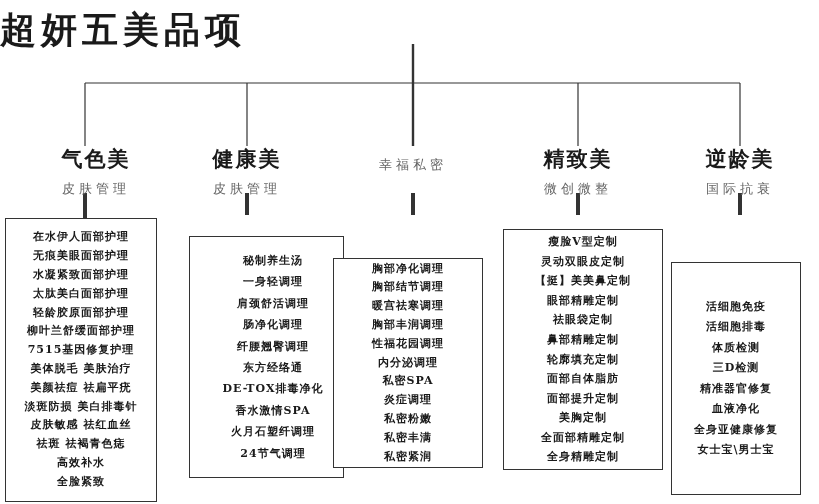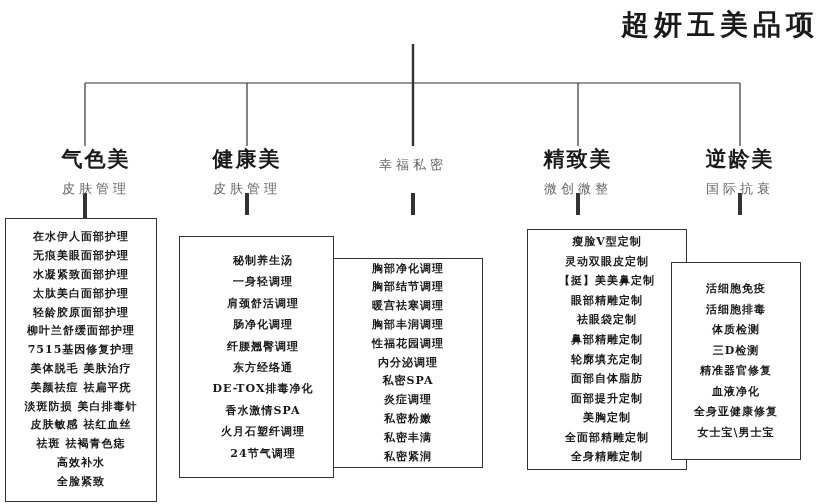--- a/index.html
+++ b/index.html
@@ -8,22 +8,22 @@
     --line:#333333;
     --bg:#ffffff;
   }
   html,body{margin:0;padding:0;background:var(--bg);}
   .stage{
     position:relative;width:819px;height:504px;background:var(--bg);
     font-family:"DejaVu Serif","Liberation Serif",serif;
     color:var(--ink);overflow:hidden;
   }
   .chart-title{
-    position:absolute;left:0;top:6px;width:819px;text-align:right;
-    font-size:28px;font-weight:bold;letter-spacing:5px;color:var(--ink);
+    position:absolute;left:0;top:6px;width:819px;text-align:left;
+    font-size:36px;font-weight:bold;letter-spacing:5px;color:var(--ink);
   }
   svg.connectors{position:absolute;left:0;top:0;pointer-events:none;}
   svg.connectors line{stroke:var(--line);stroke-width:1.2;}
   svg.connectors line.thick{stroke-width:2.4;}
   svg.connectors line.tick{stroke-width:4;}
   .branch-header{position:absolute;width:170px;text-align:center;top:147px;}
   .branch-name{font-size:21px;font-weight:bold;letter-spacing:2px;color:var(--ink);line-height:24px;}
   .branch-subtitle{font-size:13px;color:var(--muted);letter-spacing:4px;margin-top:9px;}
   .bh0{left:0px;padding-left:11px;}
   .bh1{left:162px;}
@@ -33,24 +33,24 @@
   .item-box{
     position:absolute;border:1px solid var(--line);background:var(--bg);
     display:flex;flex-direction:column;justify-content:center;align-items:center;
     box-sizing:border-box;
   }
   .box-item{
     font-size:11px;font-weight:bold;letter-spacing:1px;white-space:nowrap;
     color:var(--ink);text-align:center;line-height:var(--lh,19px);
   }
   .box0{left:5px;  top:218px;width:152px;height:284px;--lh:18.8px;}
-  .box1{left:179px;top:236px;width:155px;height:242px;padding-left:13px;--lh:21.4px;}
+  .box1{left:189px;top:236px;width:155px;height:242px;padding-left:13px;--lh:21.4px;}
   .box2{left:333px;top:258px;width:150px;height:210px;--lh:18.8px;}
-  .box3{left:503px;top:229px;width:160px;height:241px;margin-left:24px;--lh:19.6px;}
-  .box4{left:671px;top:262px;width:130px;height:198px;--lh:20.5px;}
+  .box3{left:503px;top:229px;width:160px;height:241px;--lh:19.6px;}
+  .box4{left:671px;top:262px;width:130px;height:233px;--lh:20.5px;}
 </style>
 </head>
 <body>
 
 <div class="stage">
 
   <div class="chart-title">超妍五美品项</div>
 
   <svg class="connectors" width="819" height="504" viewBox="0 0 819 504">
     <line x1="413" y1="44" x2="413" y2="83" class="thick"></line>

